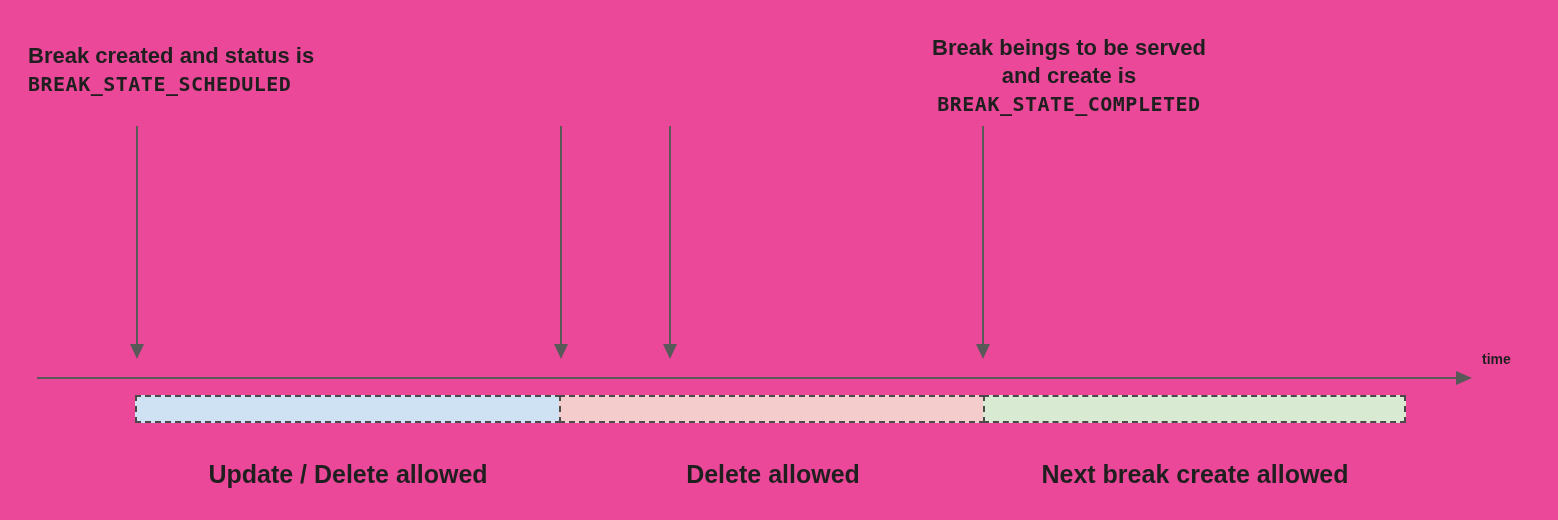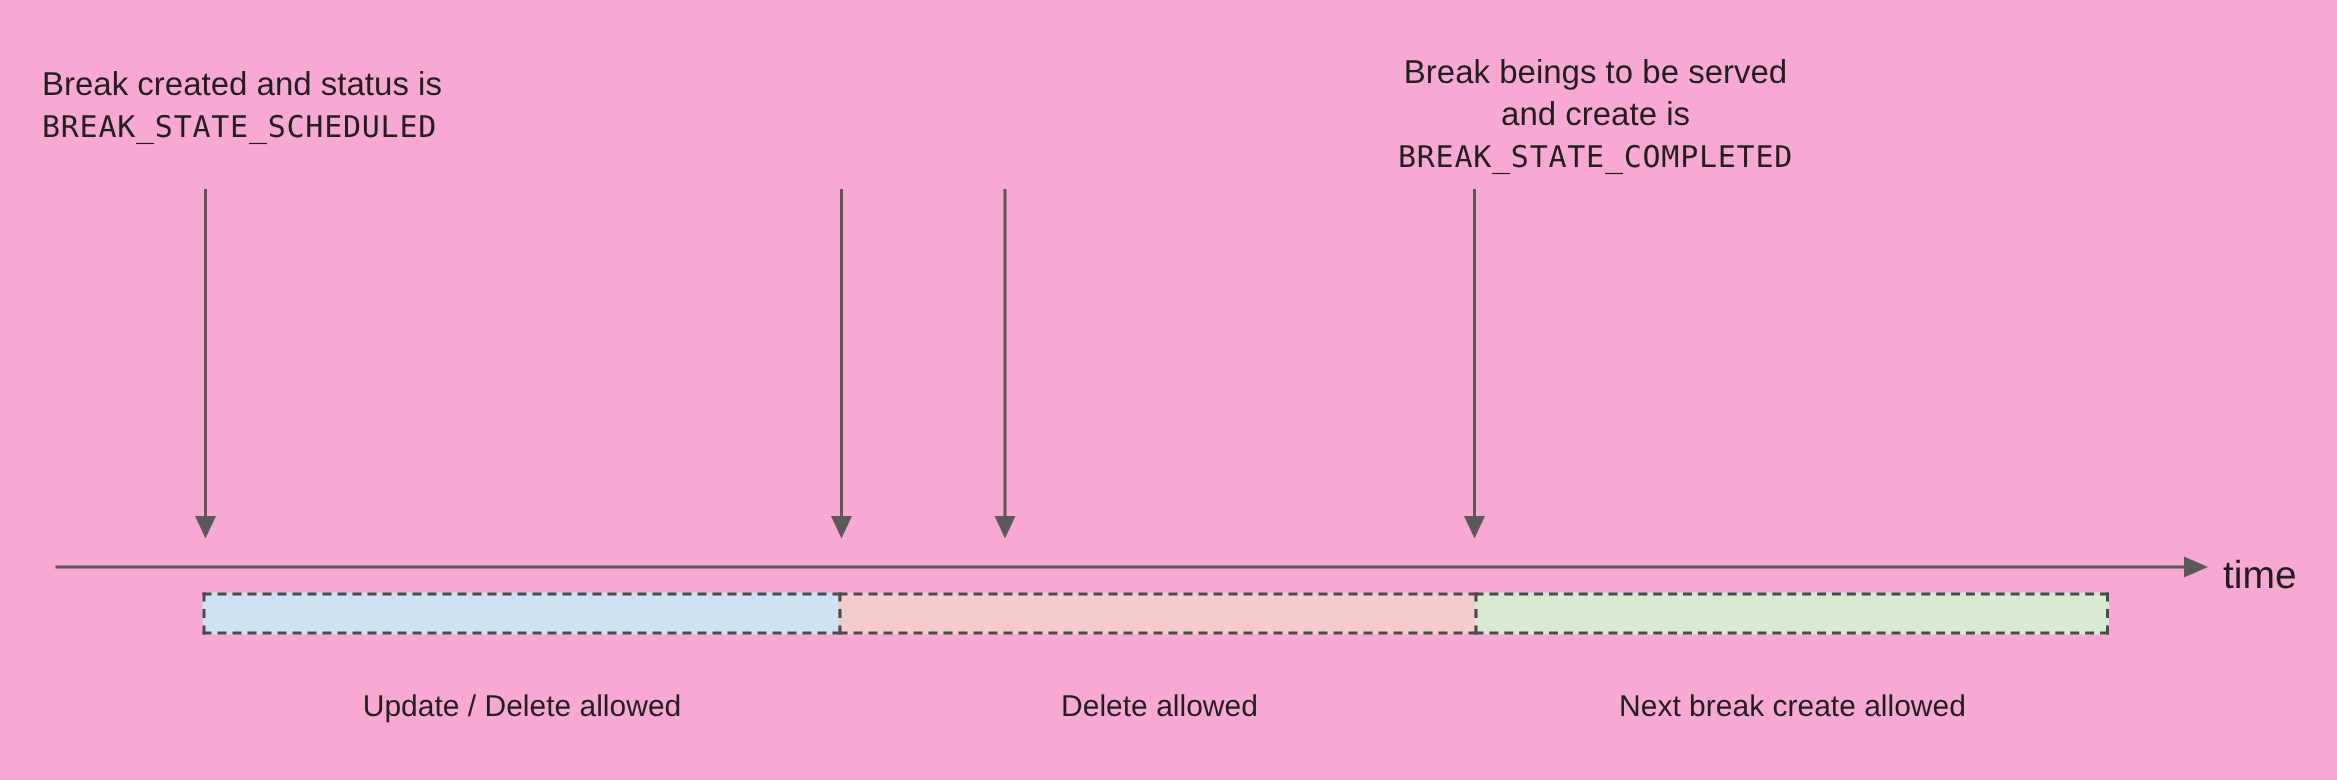--- a/index.html
+++ b/index.html
@@ -4,24 +4,25 @@
 <style>
   html, body {
     margin: 0;
     padding: 0;
     background: #ffffff;
   }
   .canvas {
     position: relative;
     width: 1558px;
     height: 520px;
-    background: #f9a8d4;
+    background: #ec4899;
     overflow: hidden;
     font-family: "Liberation Sans", sans-serif;
     color: #1f1f1f;
+    font-weight: bold;
   }
   
   .annotation {
     position: absolute;
     line-height: 28px;
     font-size: 22px;
     white-space: nowrap;
   }
   .t-sans {
     display: block;
@@ -66,39 +67,39 @@
     top: 371px;
     width: 0;
     height: 0;
     border-top: 7px solid transparent;
     border-bottom: 7px solid transparent;
     border-left: 16px solid #595959;
   }
   .axis-label {
     position: absolute;
     left: 1482px;
-    top: 368px;
-    font-size: 26px;
+    top: 351px;
+    font-size: 14px;
   }
   
   .segment {
     position: absolute;
     top: 395px;
     height: 28px;
     box-sizing: border-box;
     border: 2px dashed #4a4a4a;
   }
   .seg-1 { left: 135px; width: 426px; }
   .seg-2 { left: 559px; width: 426px; }
   .seg-3 { left: 983px; width: 423px; }
   
   .seg-label {
     position: absolute;
     top: 460px;
-    font-size: 20px;
+    font-size: 25px;
     text-align: center;
   }
   .seg-label-1 { left: 135px; width: 426px; }
   .seg-label-2 { left: 561px; width: 424px; }
   .seg-label-3 { left: 985px; width: 420px; }
 </style>
 </head>
 <body>
 
 <div class="canvas">

